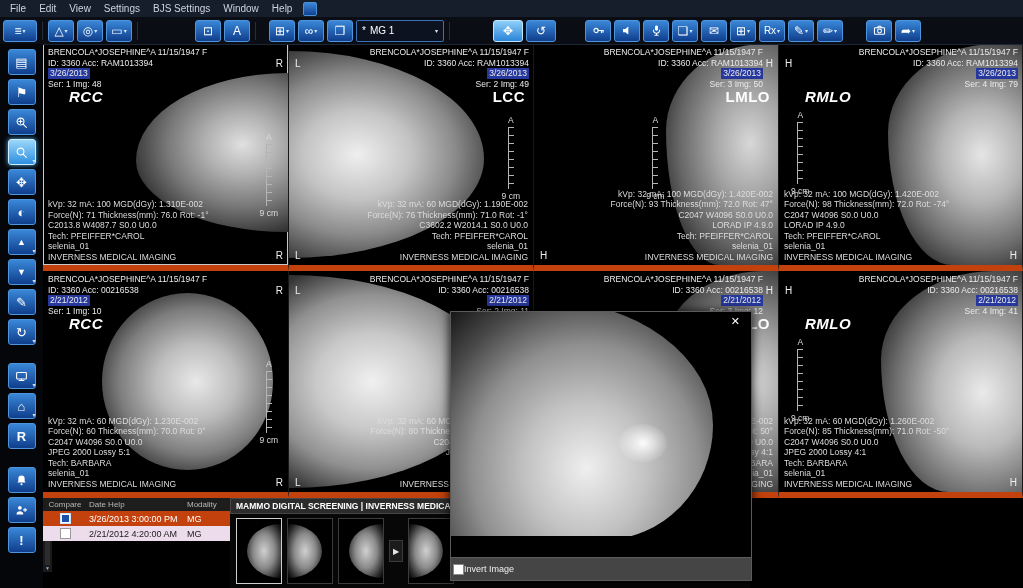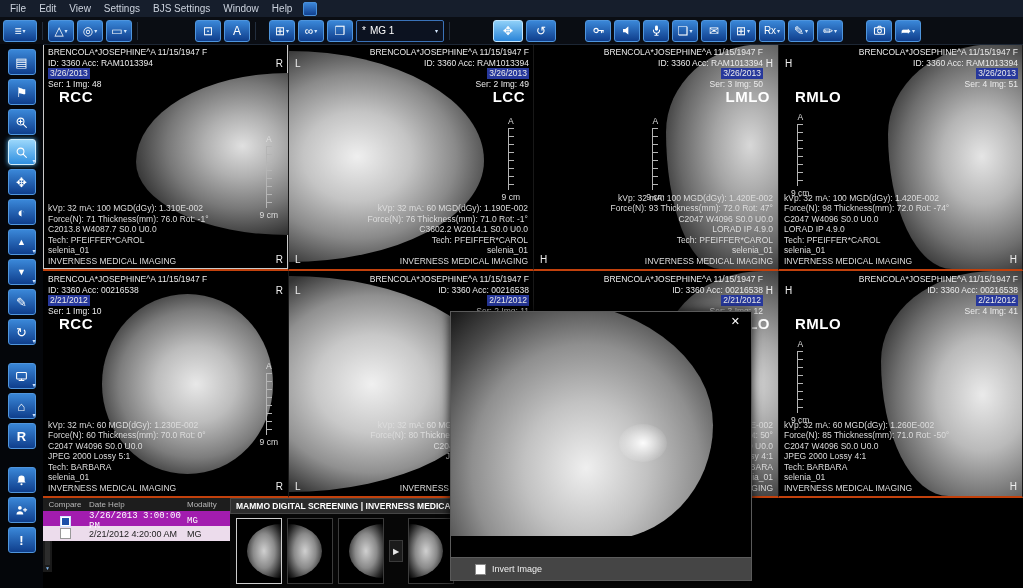--- a/index.html
+++ b/index.html
@@ -38,29 +38,29 @@
   .sbtn{position:relative;width:28px;height:26px;display:flex;align-items:center;justify-content:center;
         background:linear-gradient(#3a87d8,#0f3e8c);border:1px solid #4f95dd;border-radius:3px;
         color:#fff;font-size:13px;cursor:pointer;flex:0 0 auto;}
   .sbtn.selected{background:linear-gradient(#9bd7fb,#2f8fe0);border-color:#cfeeff;box-shadow:0 0 5px #4fb2f2;}
   .sbtn .sdd{position:absolute;right:-1px;bottom:0px;font-size:6px;color:#cfe4ff;}
   .sgap{height:10px;flex:0 0 auto;}
 
   
   .grid{position:absolute;left:43px;top:44px;display:grid;z-index:1;
         grid-template-columns:246px 245px 245px 244px;grid-template-rows:227px 227px;background:#000;}
-  .cell{position:relative;overflow:hidden;background:#000;border-right:1px solid #181818;border-bottom:2px solid #c2410c;}
+  .cell{position:relative;overflow:hidden;background:#000;border-right:1px solid #181818;border-bottom:6px solid #c2410c;}
   .cell.selected{box-shadow:inset 0 0 0 1px #c9c9c9;}
   .hdr{position:absolute;top:3px;font-size:8.5px;line-height:10.5px;color:#ebebeb;z-index:3;white-space:nowrap;}
   .cell.hl .hdr{left:5px;}
   .cell.hr .hdr{right:4px;text-align:right;}
   .cell.hr.pr .hdr{padding-right:11px;}
   .date-hl{display:inline-block;background:#27389c;padding:0 2px;}
   .vlab{position:absolute;top:44px;font-size:15px;font-weight:bold;letter-spacing:.5px;color:#fff;z-index:3;}
-  .cell.vl-l .vlab{left:16px;}
+  .cell.vl-l .vlab{left:26px;font-style:italic;}
   .cell.vl-r .vlab{right:8px;}
   .tech{position:absolute;bottom:3px;font-size:8.5px;line-height:10.5px;color:#dcdcdc;z-index:3;white-space:nowrap;}
   .cell.tl-l .tech{left:5px;}
   .cell.tl-r .tech{right:5px;text-align:right;}
   .mkt,.mkb{position:absolute;font-size:10px;color:#eee;z-index:3;}
   .mkt{top:14px;} .mkb{bottom:4px;}
   .mk-l{left:6px;} .mk-r{right:5px;}
   .ruler{position:absolute;z-index:3;text-align:center;color:#ddd;font-size:8.5px;line-height:10px;}
   .ru-c1{right:10px;top:40%;}
   .ru-c2{right:13px;top:32%;}
@@ -98,21 +98,21 @@
   .study-body{position:relative;height:74px;}
   .vscroll{position:absolute;left:0;top:0;bottom:0;width:9px;background:#1a1a1a;display:flex;
            flex-direction:column;align-items:center;justify-content:space-between;padding:1px 0;}
   .varr{font-size:5px;color:#7fb3e8;line-height:1;}
   .vtrack{flex:1;width:5px;background:#2c2c2c;margin:1px 0;}
   .stable{position:absolute;left:0;right:0;top:0;}
   .srow{display:grid;grid-template-columns:44px 98px 36px;align-items:center;height:15px;}
   .srow.shead{height:13px;background:#1d1d1d;color:#b8b8b8;font-size:8px;}
   .srow .c1{text-align:center;}
   .srow .c2,.srow .c3{padding-left:2px;}
-  .srow.r0{background:#a21caf;color:#fff;font-family:Liberation Mono, monospace;}
+  .srow.r0{background:#c2410c;color:#fff;}
   .srow.r1{background:#ecdcec;color:#222;}
   .cb{display:inline-block;width:9px;height:9px;vertical-align:middle;}
   .cb-sel{background:#fff;border:1px solid #d0e4ff;position:relative;}
   .cb-sel::after{content:"";position:absolute;inset:1px;background:#1c4fa8;}
   .cb-un{background:#fff;border:1px solid #999;}
 
   
   .series{position:absolute;left:230px;top:498px;width:520px;height:90px;background:#070707;z-index:2;}
   .series-hdr{height:14px;background:#2c2c2c;border:1px solid #454545;color:#fff;font-size:8.5px;
               font-weight:bold;display:flex;align-items:center;padding:0 5px;white-space:nowrap;overflow:hidden;}
@@ -134,21 +134,21 @@
          background:radial-gradient(ellipse at 55% 70%,#efefef,#c2c2c2 28%,#8f8f8f 52%,#4a4a4a 72%,#111 92%);}
   .mspot{position:absolute;left:56%;top:50%;width:48px;height:38px;border-radius:50%;
          background:radial-gradient(ellipse,rgba(255,255,255,.95),rgba(255,255,255,.25) 55%,transparent 78%);}
   .mag-close{position:absolute;top:3px;right:5px;background:none;border:none;color:#fff;
              font-size:11px;line-height:1;cursor:pointer;z-index:2;}
   .mag-zoom{position:absolute;left:0;right:0;bottom:22px;height:22px;display:flex;align-items:center;
             gap:7px;padding:0 7px;background:linear-gradient(#6e6e6e,#4d4d4d);color:#fff;font-size:9px;}
   .mslider{position:relative;flex:1;height:4px;background:#2e2e2e;border:1px solid #7d7d7d;cursor:pointer;}
   .mthumb{position:absolute;left:22%;top:-4px;width:5px;height:11px;background:#d8d8d8;border:1px solid #fff;}
   .mag-invert{position:absolute;left:0;right:0;bottom:0;height:22px;display:flex;align-items:center;
-              gap:6px;padding:0 24px;background:#454545;color:#efefef;font-size:9px;border-top:1px solid #5c5c5c;}
+              padding:0 2px;background:#454545;color:#efefef;font-size:9px;border-top:1px solid #5c5c5c;}
   .micb{width:9px;height:9px;background:#fff;border:1px solid #888;}
 </style>
 </head>
 <body>
 
 <div id="app">
 
   <div class="menubar">
     <span class="menu-item">File</span>
     <span class="menu-item">Edit</span>
@@ -419,21 +419,21 @@
       </div>
       <span class="mkb mk-l">H</span>
     </div>
 
     <div class="cell hr vl-l tl-l">
       <div class="breast b4"></div>
       <div class="hdr">
         <div>BRENCOLA*JOSEPHINE^A 11/15/1947 F</div>
         <div>ID: 3360 Acc: RAM1013394</div>
         <div><span class="date-hl">3/26/2013</span></div>
-        <div>Ser: 4 Img: 51</div>
+        <div>Ser: 4 Img: 79</div>
       </div>
       <span class="mkt mk-l">H</span>
       <div class="vlab">RMLO</div>
       <div class="ruler ru-c4">
         <div>A</div>
         <div class="rbar"></div>
         <div class="rcm">9 cm</div>
       </div>
       <div class="tech">
         <div>kVp: 32 mA: 100 MGD(dGy): 1.420E-002</div>

